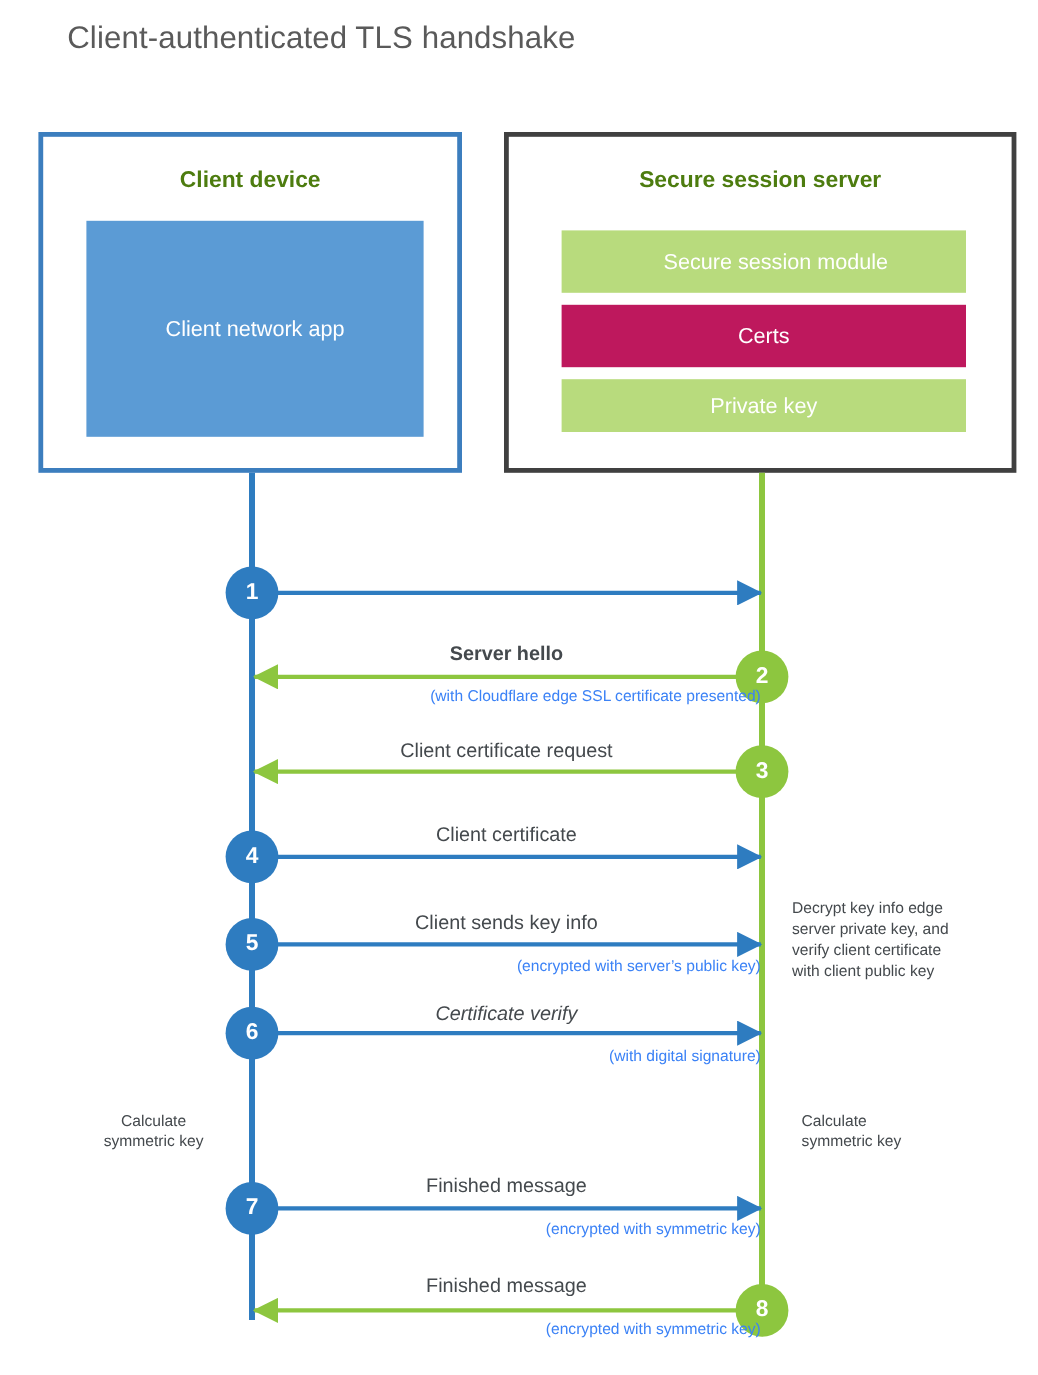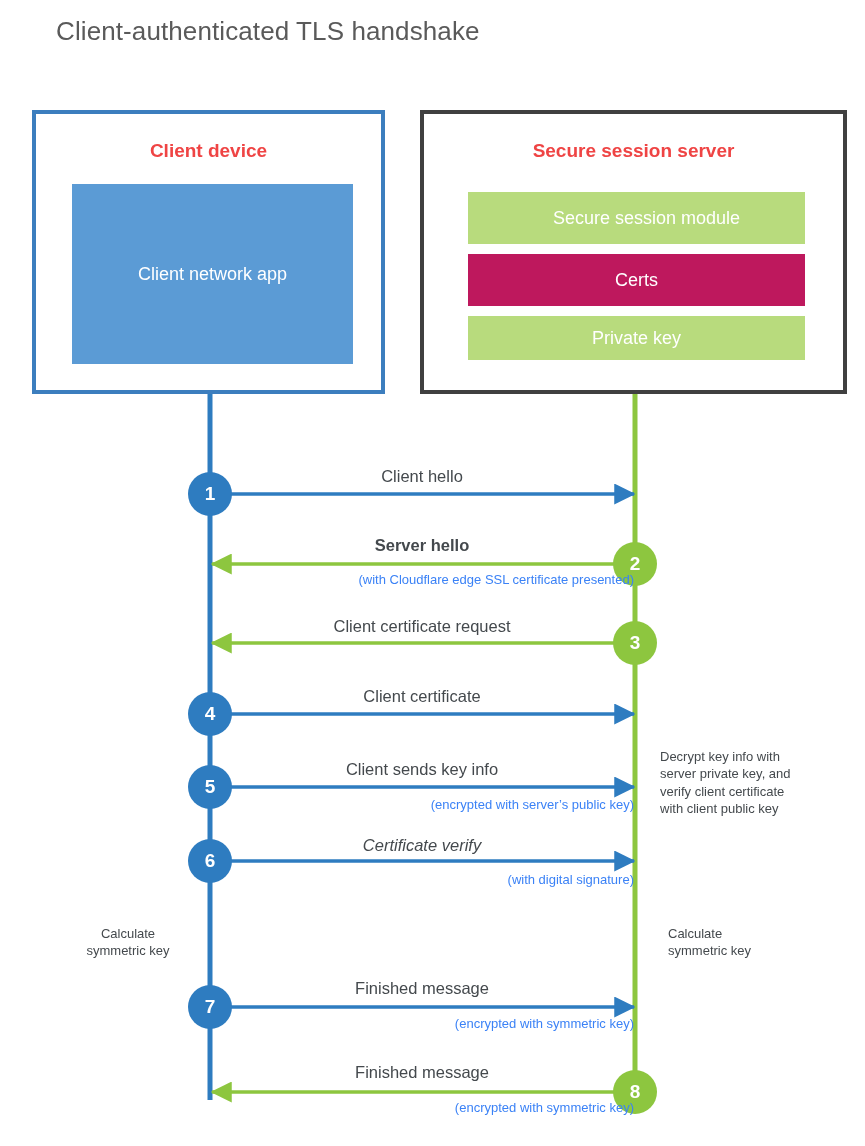--- a/index.html
+++ b/index.html
@@ -19,21 +19,21 @@
     letter-spacing:.1px;white-space:nowrap;margin-left:16px;
   }
 
   
   .party-box{position:absolute;background:#fff;box-sizing:border-box;}
   .party-box.client{left:32px;top:110px;width:353px;height:284px;border:4px solid #3C7EBE;}
   .party-box.server{left:420px;top:110px;width:427px;height:284px;border:4px solid #404040;}
 
   .party-title{
     position:absolute;left:0;right:0;top:26px;
-    text-align:center;font-size:19px;font-weight:bold;color:#ef4444;
+    text-align:center;font-size:19px;font-weight:bold;color:#4d7c0f;
   }
 
   .inner-box{
     position:absolute;display:flex;align-items:center;justify-content:center;
     color:#ffffff;font-size:18px;font-weight:400;text-align:center;line-height:1.25;
     box-sizing:border-box;
   }
   .inner-box.app{
     left:36px;top:70px;width:281px;height:180px;background:#5B9BD5;
   }
@@ -121,21 +121,20 @@
 
   <div class="step-badge blue" style="left:188px;top:472px;">1</div>
   <div class="step-badge green" style="left:613px;top:542px;">2</div>
   <div class="step-badge green" style="left:613px;top:621px;">3</div>
   <div class="step-badge blue" style="left:188px;top:692px;">4</div>
   <div class="step-badge blue" style="left:188px;top:765px;">5</div>
   <div class="step-badge blue" style="left:188px;top:839px;">6</div>
   <div class="step-badge blue" style="left:188px;top:985px;">7</div>
   <div class="step-badge green" style="left:613px;top:1070px;">8</div>
 
-  <div class="msg-main" style="left:210px;top:467px;width:424px;">Client hello</div>
 
   <div class="msg-main" style="left:210px;top:536px;width:424px;font-weight:bold;">Server hello</div>
   <div class="msg-sub" style="left:210px;top:572px;width:424px;">(with Cloudflare edge SSL certificate presented)</div>
 
   <div class="msg-main" style="left:210px;top:617px;width:424px;">Client certificate request</div>
 
   <div class="msg-main" style="left:210px;top:687px;width:424px;">Client certificate</div>
 
   <div class="msg-main" style="left:210px;top:760px;width:424px;">Client sends key info</div>
   <div class="msg-sub" style="left:210px;top:797px;width:424px;">(encrypted with server’s public key)</div>
@@ -143,21 +142,21 @@
   <div class="msg-main" style="left:210px;top:836px;width:424px;font-style:italic;">Certificate verify</div>
   <div class="msg-sub" style="left:210px;top:872px;width:424px;">(with digital signature)</div>
 
   <div class="msg-main" style="left:210px;top:979px;width:424px;">Finished message</div>
   <div class="msg-sub" style="left:210px;top:1016px;width:424px;">(encrypted with symmetric key)</div>
 
   <div class="msg-main" style="left:210px;top:1063px;width:424px;">Finished message</div>
   <div class="msg-sub" style="left:210px;top:1100px;width:424px;">(encrypted with symmetric key)</div>
 
   <div class="side-note right" style="left:660px;top:748px;width:190px;">
-    <div>Decrypt key info with</div>
+    <div>Decrypt key info edge</div>
     <div>server private key, and</div>
     <div>verify client certificate</div>
     <div>with client public key</div>
   </div>
 
   <div class="side-note left" style="left:48px;top:925px;width:160px;">
     <div>Calculate</div>
     <div>symmetric key</div>
   </div>
 

